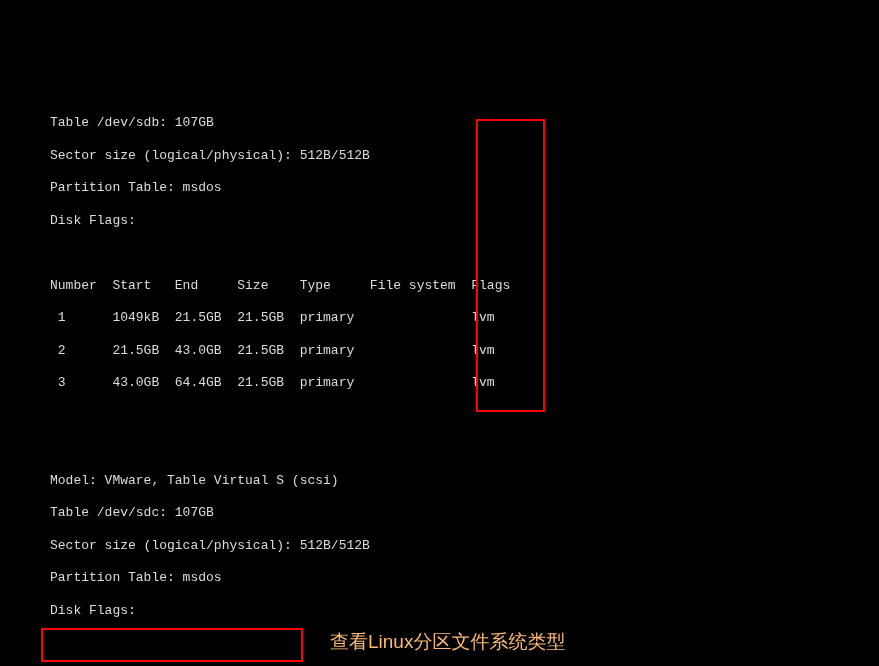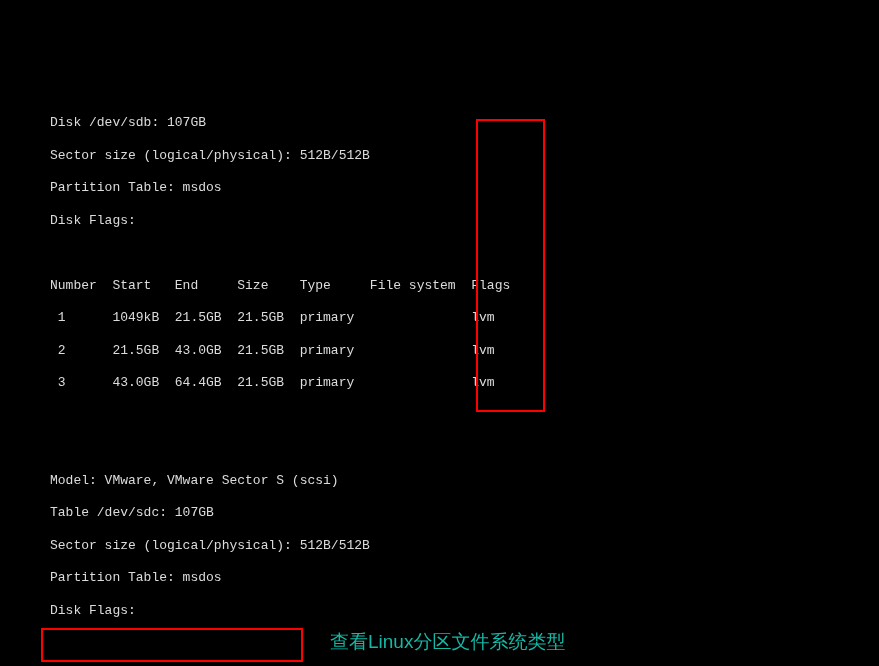--- a/index.html
+++ b/index.html
@@ -36,44 +36,44 @@
     }
     .prompt-section {
       position: absolute;
       left: 55px;
       top: 637px;
     }
     .red-text {
       position: absolute;
       left: 330px;
       top: 630px;
-      color: #14b8a6;
+      color: #fdba74;
       font-family: "Microsoft YaHei", "SimSun", sans-serif;
       font-size: 19px;
       font-weight: 500;
       white-space: nowrap;
     }
   </style>
 </head>
 <body>
 
 
 
-<span class="line">Disk /dev/sdb: 107GB</span>
+<span class="line">Table /dev/sdb: 107GB</span>
 <span class="line">Sector size (logical/physical): 512B/512B</span>
 <span class="line">Partition Table: msdos</span>
 <span class="line">Disk Flags:</span>
 <span class="line"> </span>
 <span class="line">Number  Start   End     Size    Type     File system  Flags</span>
 <span class="line"> 1      1049kB  21.5GB  21.5GB  primary               lvm</span>
 <span class="line"> 2      21.5GB  43.0GB  21.5GB  primary               lvm</span>
 <span class="line"> 3      43.0GB  64.4GB  21.5GB  primary               lvm</span>
 <span class="line"> </span>
 <span class="line"> </span>
-<span class="line">Model: VMware, VMware Sector S (scsi)</span>
+<span class="line">Model: VMware, Table Virtual S (scsi)</span>
 <span class="line">Table /dev/sdc: 107GB</span>
 <span class="line">Sector size (logical/physical): 512B/512B</span>
 <span class="line">Partition Table: msdos</span>
 <span class="line">Disk Flags:</span>
 <span class="line"> </span>
 
 
 
 
 

